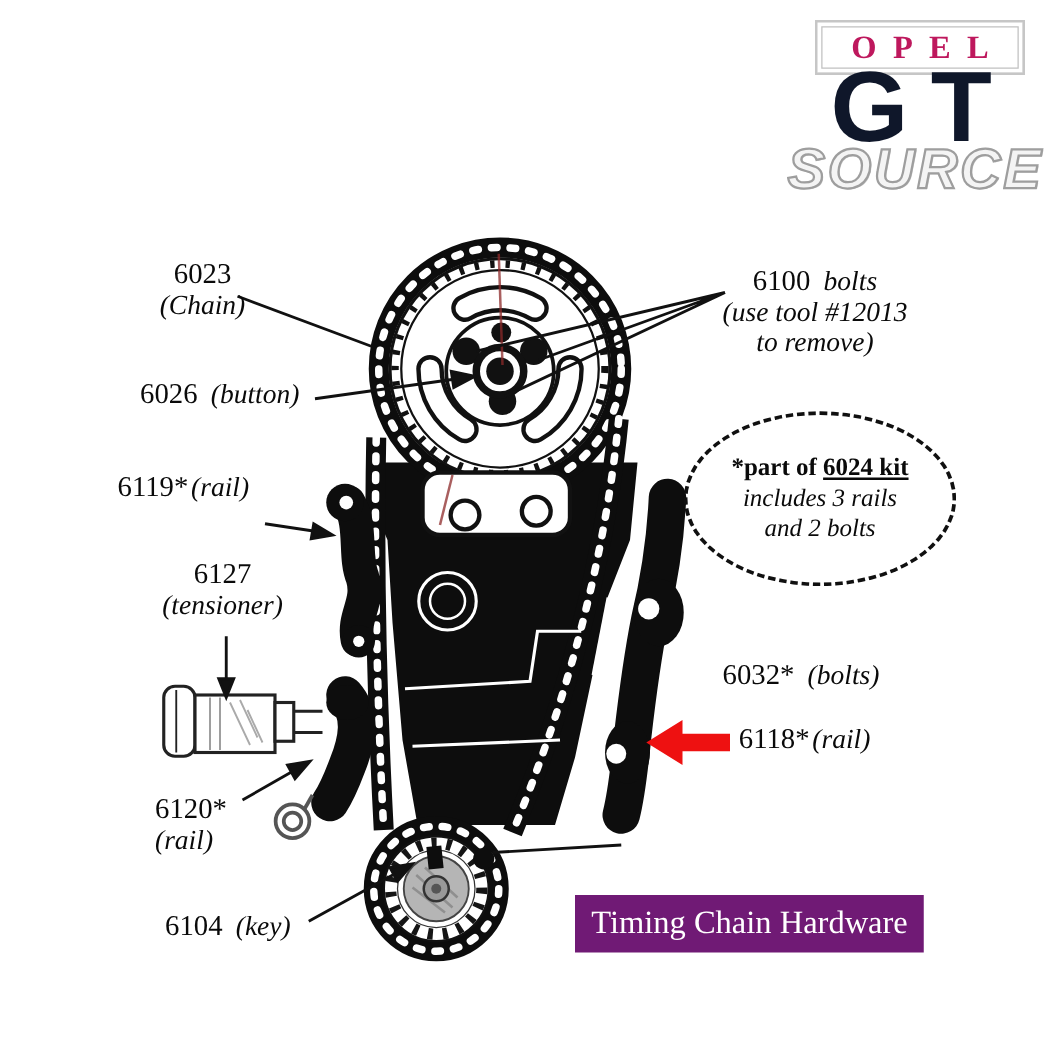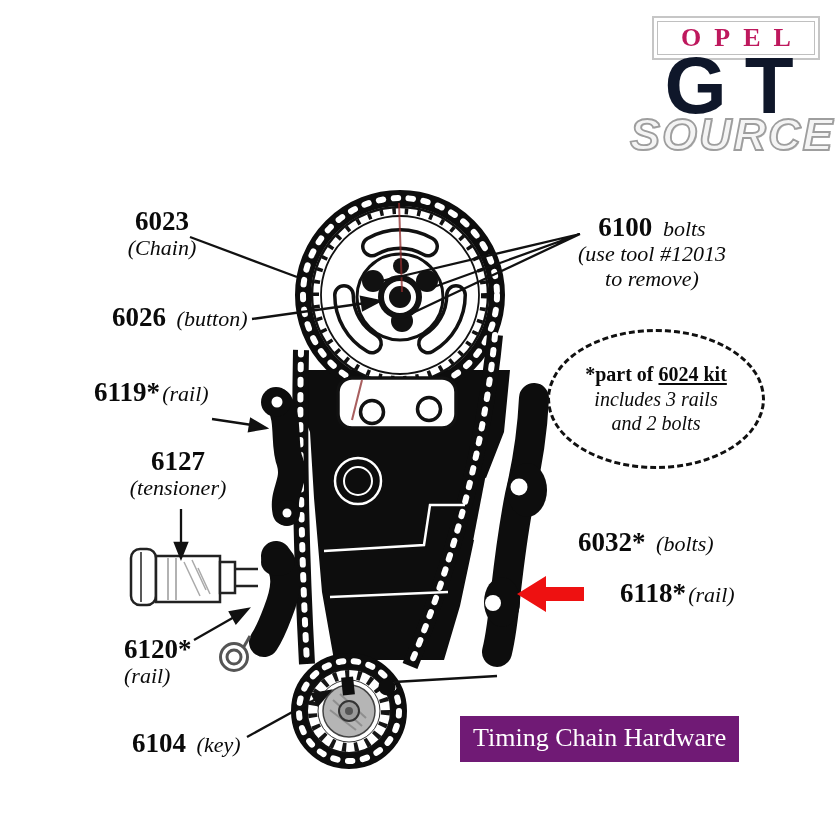--- a/index.html
+++ b/index.html
@@ -1,20 +1,20 @@
 <!DOCTYPE html>
 <html><head>
 <meta charset="utf-8">
 <style>
   html,body{margin:0;padding:0;background:#fff;}
   #stage{position:relative;width:840px;height:840px;background:#ffffff;overflow:hidden;
          font-family:"Liberation Serif",serif;color:#0a0a0a;}
   #art{position:absolute;left:0;top:0;}
   .lbl{position:absolute;white-space:nowrap;line-height:1.12;}
-  .num{font-weight:700;font-size:27px;}
+  .num{font-weight:400;font-size:23px;}
   .desc{font-style:italic;font-size:22px;}
   .g{margin-left:.3em;}
   .g2{margin-left:.1em;}
   .center{text-align:center;}
   
   #note-ellipse{position:absolute;left:547px;top:329px;width:212px;height:134px;
     border:3px dashed #101010;border-radius:50%;display:flex;flex-direction:column;
     justify-content:center;align-items:center;font-size:20px;line-height:1.22;background:transparent;}
   #note-ellipse .l1{font-weight:600;}
   #note-ellipse .l1 u{text-underline-offset:2px;}
@@ -216,21 +216,21 @@
   <div class="lbl center" style="left:116px;top:446px;width:124px;">
     <div class="num">6127</div>
     <div class="desc">(tensioner)</div>
   </div>
 
   <div class="lbl" style="left:578px;top:527px;">
     <span class="num">6032*</span>
     <span class="desc g">(bolts)</span>
   </div>
 
-  <div class="lbl" style="left:620px;top:578px;">
+  <div class="lbl" style="left:591px;top:578px;">
     <span class="num">6118*</span><span class="desc g2">(rail)</span>
   </div>
 
   <div class="lbl" style="left:124px;top:634px;">
     <div class="num">6120*</div>
     <div class="desc">(rail)</div>
   </div>
 
   <div class="lbl" style="left:132px;top:728px;">
     <span class="num">6104</span>

